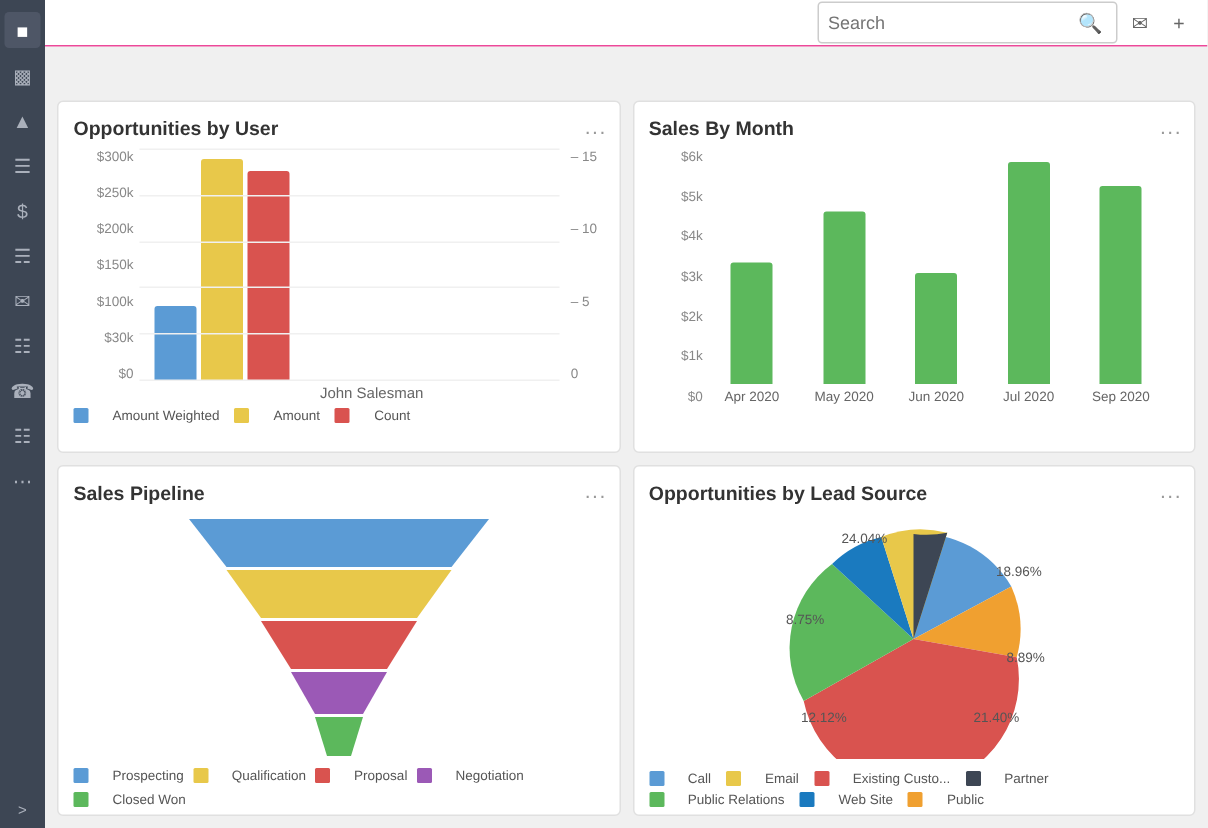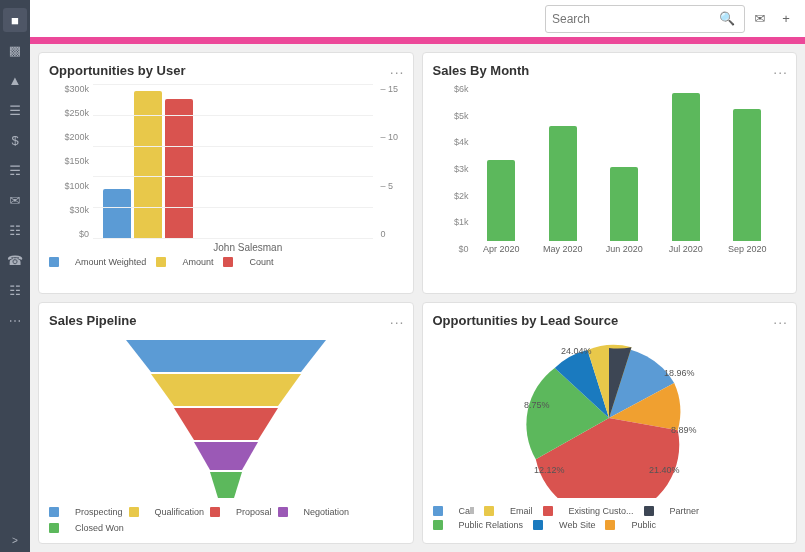--- a/index.html
+++ b/index.html
@@ -39,26 +39,26 @@
     
     #main {
       flex: 1;
       display: flex;
       flex-direction: column;
     }
 
     
     #topbar {
       background: #fff;
-      height: 44px;
+      height: 31px;
       display: flex;
       align-items: center;
       justify-content: flex-end;
       padding: 0 8px;
-      border-bottom: 7px solid #ec4899;
+      border-bottom: 1px solid #ec4899;
       flex-shrink: 0;
     }
     #search-wrap {
       display: flex;
       align-items: center;
       border: 1px solid #ccc;
       border-radius: 3px;
       padding: 2px 6px;
       width: 200px;
       background: #fff;
@@ -84,20 +84,21 @@
 
     
     #dashboard {
       flex: 1;
       display: grid;
       grid-template-columns: 1fr 1fr;
       grid-template-rows: 1fr 1fr;
       gap: 8px;
       padding: 8px;
       overflow: hidden;
+      margin-top: 28px;
     }
 
     .panel {
       background: #fff;
       border: 1px solid #e0e0e0;
       border-radius: 4px;
       padding: 10px;
       position: relative;
       overflow: hidden;
     }

